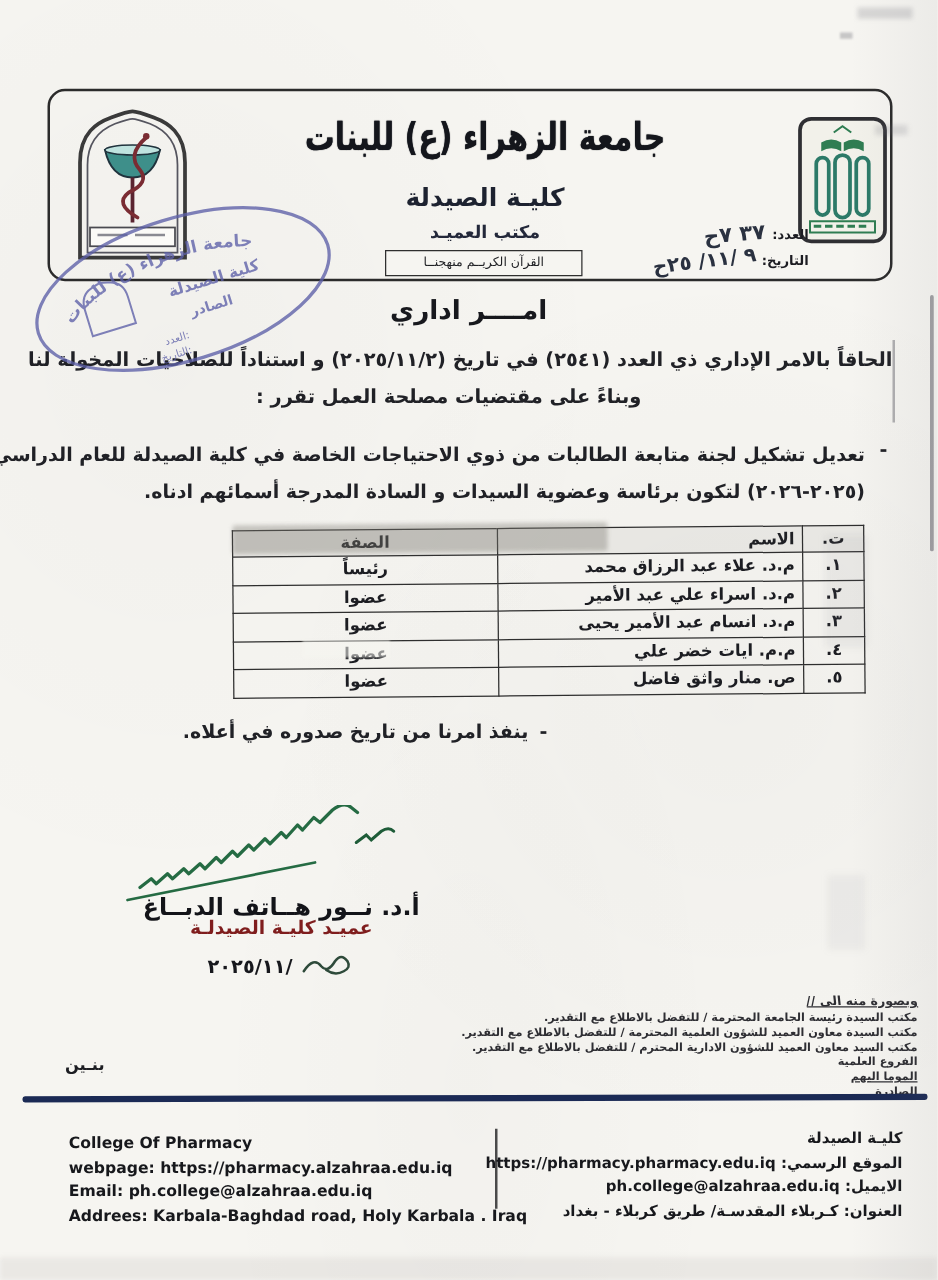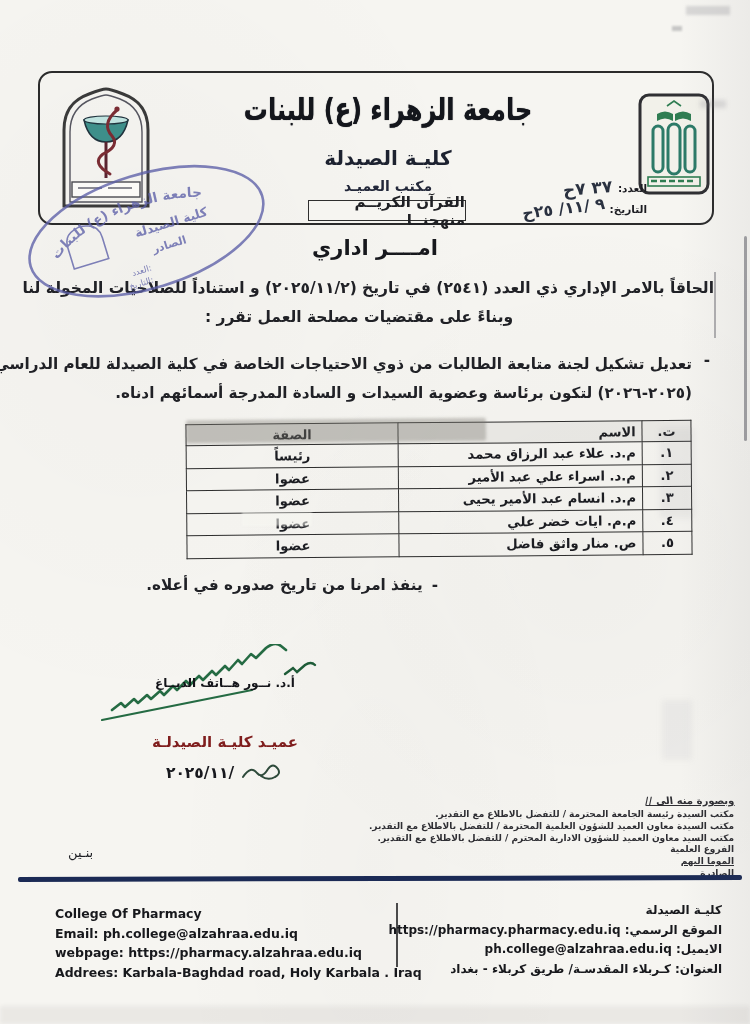--- a/index.html
+++ b/index.html
@@ -13,21 +13,21 @@
   .abs{position:absolute;}
 
   
   .hdr-box{left:38px;top:71px;width:672px;height:150px;border:2.5px solid #2b2b2b;border-radius:14px;}
   .calli{left:228px;top:74px;width:320px;height:72px;display:flex;align-items:center;justify-content:center;
          font-size:24px;font-weight:900;color:#14161c;transform:scaleY(1.28);
          text-shadow:0 0 .7px #14161c;letter-spacing:-1px;direction:rtl;white-space:nowrap;}
   .college{left:228px;top:146px;width:320px;text-align:center;font-size:20px;font-weight:800;color:#1d2230;direction:rtl;}
   .office{left:228px;top:178px;width:320px;text-align:center;font-size:14px;font-weight:800;color:#23283a;direction:rtl;}
   .motto{left:308px;top:200px;width:156px;height:19px;border:1.6px solid #2f2f2f;background:#f6f5f1;
-         display:flex;align-items:center;justify-content:center;font-size:15px;font-weight:700;direction:rtl;z-index:4;}
+         display:flex;align-items:center;justify-content:center;font-size:10px;font-weight:400;direction:rtl;z-index:4;}
   .numdate{left:505px;top:177px;width:142px;direction:rtl;z-index:3;}
   .nd-row{display:flex;align-items:center;height:21px;}
   .nd-label{font-size:10.5px;font-weight:800;color:#1c1c22;white-space:nowrap;}
   .hand{font-weight:600;color:#2a3140;font-size:17px;letter-spacing:1px;white-space:nowrap;}
   .hand-num{transform:rotate(-5deg);display:inline-block;margin-right:6px;}
   .hand-date{transform:rotate(-7deg);display:inline-block;margin-right:4px;font-size:16px;}
 
   
   .order-title{left:0;top:236px;width:750px;text-align:center;font-size:21px;font-weight:800;color:#17181d;direction:rtl;}
   .p1{left:36px;top:279px;width:678px;direction:rtl;font-size:15.5px;font-weight:700;color:#202126;
@@ -46,31 +46,31 @@
   .tbl td{height:21.5px;font-size:13.2px;font-weight:700;color:#1c1d22;}
   .c-no{width:36px;text-align:center;}
   .c-name{width:232px;text-align:right;}
   .c-role{width:200px;text-align:center;}
   .hdr-smudge{left:186px;top:419px;width:300px;height:23px;background:rgba(124,121,113,.38);
               filter:blur(1.5px);transform:rotate(-0.5deg);z-index:3;border-radius:2px;}
   .role-smudge{left:242px;top:512px;width:70px;height:14px;background:rgba(246,245,241,.55);filter:blur(1px);z-index:3;}
 
   
   .sig-svg{left:100px;top:644px;width:250px;height:80px;}
-  .sig-name{left:110px;top:676px;width:230px;text-align:center;font-size:12px;font-weight:900;color:#131419;direction:rtl;}
+  .sig-name{left:110px;top:715px;width:230px;text-align:center;font-size:19px;font-weight:900;color:#131419;direction:rtl;}
   .sig-title{left:110px;top:733px;width:230px;text-align:center;font-size:15px;font-weight:900;color:#7f1d1d;direction:rtl;}
   .sig-date{left:110px;top:761px;width:230px;display:flex;align-items:center;justify-content:center;gap:6px;
             font-size:15.5px;font-weight:800;color:#17181d;}
 
   
   .cc{right:16px;top:789px;width:370px;direction:rtl;text-align:right;color:#2e2e33;}
   .cc-head{font-size:10px;font-weight:800;text-decoration:underline;margin-bottom:3px;transform:skewX(6deg);display:inline-block;}
   .cc-item{font-size:9px;font-weight:600;line-height:11.8px;white-space:nowrap;}
   .cc-items .cc-item:nth-child(5),.cc-items .cc-item:nth-child(6){text-decoration:underline;font-weight:700;}
-  .side-note{left:52px;top:845px;font-size:13px;font-weight:400;direction:rtl;color:#1c1d22;margin-left:16px;}
+  .side-note{left:52px;top:845px;font-size:13px;font-weight:700;direction:rtl;color:#1c1d22;}
   .navy-line{left:18px;top:876px;width:724px;height:4.5px;background:#1b2a55;transform:rotate(-0.15deg);border-radius:2px;}
 
   
   .f-en{left:55px;top:904px;font-size:12.5px;font-weight:700;line-height:19.5px;color:#17181c;}
   .f-ar{right:28px;top:901px;direction:rtl;text-align:right;font-size:12px;font-weight:700;line-height:19.5px;color:#17181c;}
   .f-div{left:396px;top:903px;width:2px;height:64px;background:#4a4a4a;}
 
   
   .ghost-strip{right:0;top:0;width:70px;height:100%;background:linear-gradient(to left,rgba(100,100,110,.07),transparent);pointer-events:none;}
   .art{pointer-events:none;}
@@ -240,22 +240,22 @@
 
         <div class="cc-item">الصادرة</div>
       </div>
   </div>
 
   <div class="abs side-note">بنـين</div>
   <div class="abs navy-line"></div>
 
   <div class="abs f-en">
     <div>College Of Pharmacy</div>
+    <div>webpage: https://pharmacy.alzahraa.edu.iq</div>
     <div>Email: ph.college@alzahraa.edu.iq</div>
-    <div>webpage: https://pharmacy.alzahraa.edu.iq</div>
     <div>Addrees: Karbala-Baghdad road, Holy Karbala . Iraq</div>
   </div>
   <div class="abs f-div"></div>
   <div class="abs f-ar">
     <div>كليـة الصيدلة</div>
     <div>
       <span>الموقع الرسمي:</span>
       <bdo dir="ltr">https://pharmacy.pharmacy.edu.iq</bdo>
     </div>
     <div>

